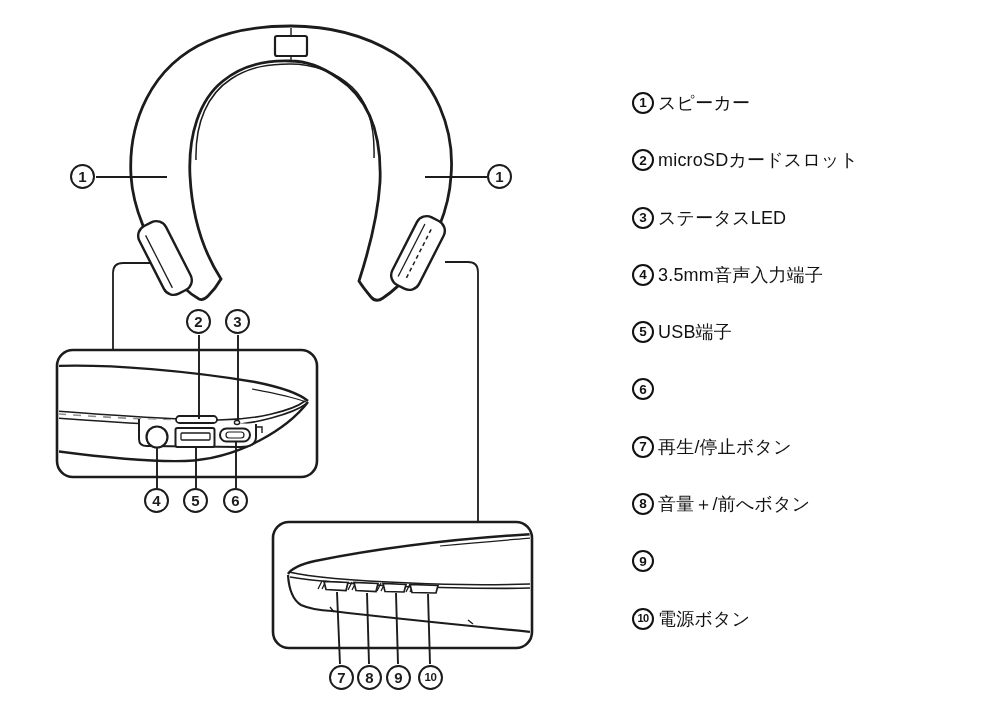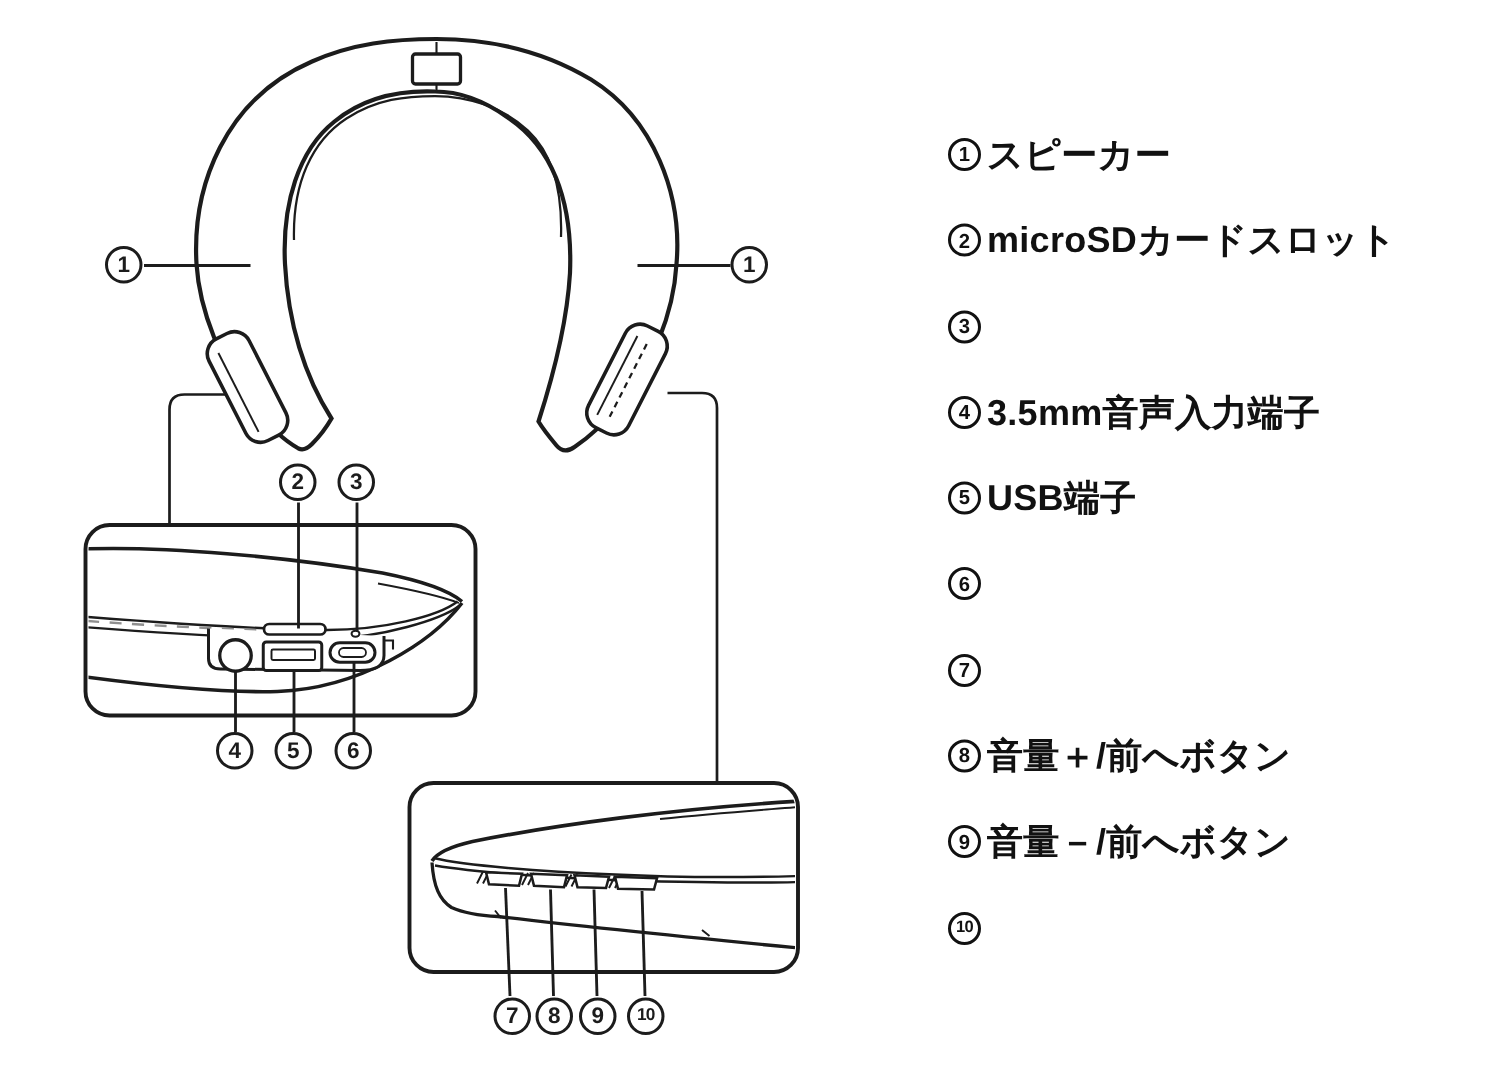--- a/index.html
+++ b/index.html
@@ -11,21 +11,21 @@
       border-radius:50%;background:#fff;display:flex;align-items:center;justify-content:center;
       font-size:15px;font-weight:bold;line-height:1;color:#1c1c1c;}
   .co.small10{font-size:11.5px;letter-spacing:-0.5px;}
   
   .legend{position:absolute;left:632px;top:91px;display:flex;flex-direction:column;gap:33.3px;}
   .legend-item{display:flex;align-items:center;gap:4px;height:24px;}
   .badge{box-sizing:border-box;flex:none;width:22px;height:22px;border:2px solid #111;
          border-radius:50%;display:flex;align-items:center;justify-content:center;
          font-size:13.5px;font-weight:bold;line-height:1;}
   .legend-item:nth-child(10) .badge{font-size:11px;letter-spacing:-0.5px;}
-  .lbl{font-size:24px;font-weight:bold;white-space:nowrap;letter-spacing:0.2px;}
+  .lbl{font-size:18px;font-weight:normal;white-space:nowrap;letter-spacing:0.2px;}
   svg *{vector-effect:none;}
 </style>
 </head>
 <body>
 
 <div class="page">
 
   <svg class="diagram-svg" width="620" height="720" viewBox="0 0 620 720">
     <defs>
       <clipPath id="clipB1">
@@ -148,41 +148,43 @@
     <div class="legend-item">
       <span class="badge">1</span>
       <span class="lbl">スピーカー</span>
     </div>
     <div class="legend-item">
       <span class="badge">2</span>
       <span class="lbl">microSDカードスロット</span>
     </div>
     <div class="legend-item">
       <span class="badge">3</span>
+      <span class="lbl">ステータスLED</span>
     </div>
     <div class="legend-item">
       <span class="badge">4</span>
       <span class="lbl">3.5mm音声入力端子</span>
     </div>
     <div class="legend-item">
       <span class="badge">5</span>
       <span class="lbl">USB端子</span>
     </div>
     <div class="legend-item">
       <span class="badge">6</span>
     </div>
     <div class="legend-item">
       <span class="badge">7</span>
+      <span class="lbl">再生/停止ボタン</span>
     </div>
     <div class="legend-item">
       <span class="badge">8</span>
       <span class="lbl">音量＋/前へボタン</span>
     </div>
     <div class="legend-item">
       <span class="badge">9</span>
-      <span class="lbl">音量－/前へボタン</span>
     </div>
     <div class="legend-item">
       <span class="badge">10</span>
+      <span class="lbl">電源ボタン</span>
     </div>
   </div>
 
 </div>
 
 </body></html>

